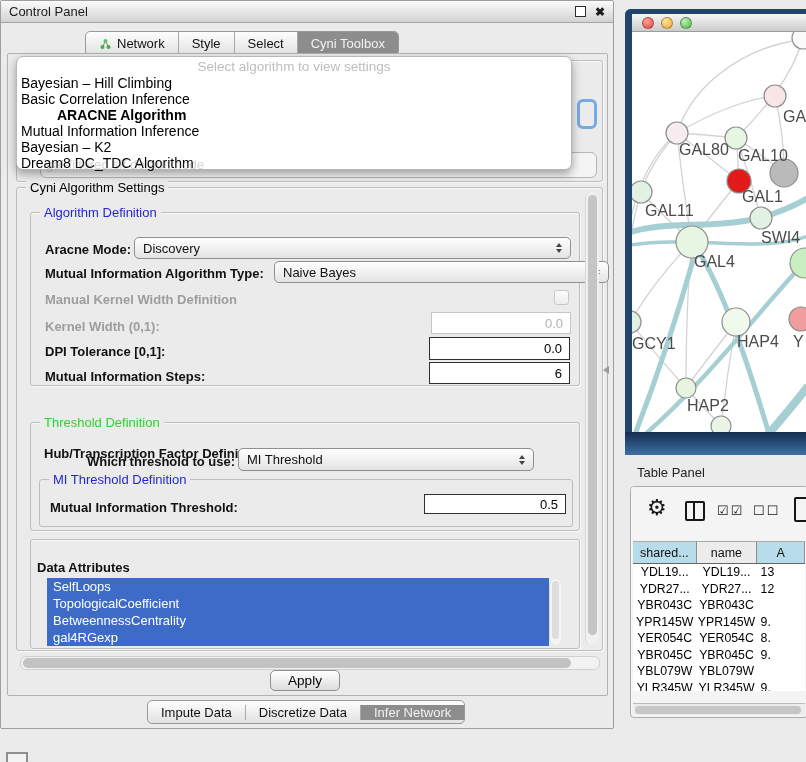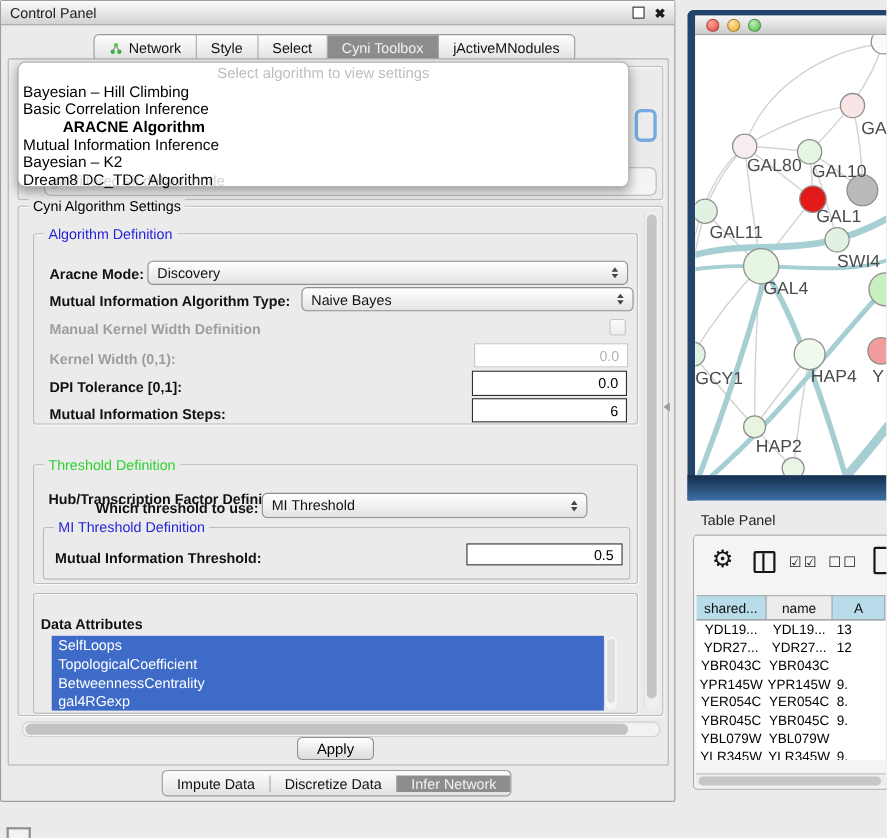--- a/index.html
+++ b/index.html
@@ -126,23 +126,20 @@
         </div>
         <div class="tabseg">
           <span>Style</span>
         </div>
         <div class="tabseg">
           <span>Select</span>
         </div>
         <div class="tabseg sel">
           <span>Cyni Toolbox</span>
         </div>
-        <div class="tabseg">
-          <span>jActiveMNodules</span>
-        </div>
       </div>
 
     <div class="abs" id="content">
 
       <div class="groupbox" style="left:8px;top:6px;width:585px;height:120px;"></div>
 
       <div class="groupbox" style="left:8px;top:133px;width:585px;height:462px;">
         <span class="legend">Cyni Algorithm Settings</span>
       </div>
 
@@ -150,21 +147,21 @@
         <span class="legend blue">Algorithm Definition</span>
         <span class="blab" style="left:14px;top:29px;">Aracne Mode:</span>
         <div class="combo" style="left:103px;top:24px;width:437px;height:22px;">
           <span>Discovery</span>
           <span class="spn">
               <i class="up"></i>
               <i class="dn"></i>
             </span>
         </div>
         <span class="blab" style="left:14px;top:53px;">Mutual Information Algorithm Type:</span>
-        <div class="combo" style="left:243px;top:48px;width:302px;height:22px;">
+        <div class="combo" style="left:243px;top:48px;width:335px;height:22px;">
           <span>Naive Bayes</span>
           <span class="spn">
               <i class="up"></i>
               <i class="dn"></i>
             </span>
         </div>
         <span class="blab dis" style="left:14px;top:79px;">Manual Kernel Width Definition</span>
         <div style="position:absolute;left:523px;top:77px;width:13px;height:13px;border:1px solid #c8c8c8;border-radius:3px;background:linear-gradient(#fdfdfd,#ececec);"></div>
         <span class="blab dis" style="left:14px;top:106px;">Kernel Width (0,1):</span>
         <div class="field dis" style="left:400px;top:99px;width:140px;height:22px;">

